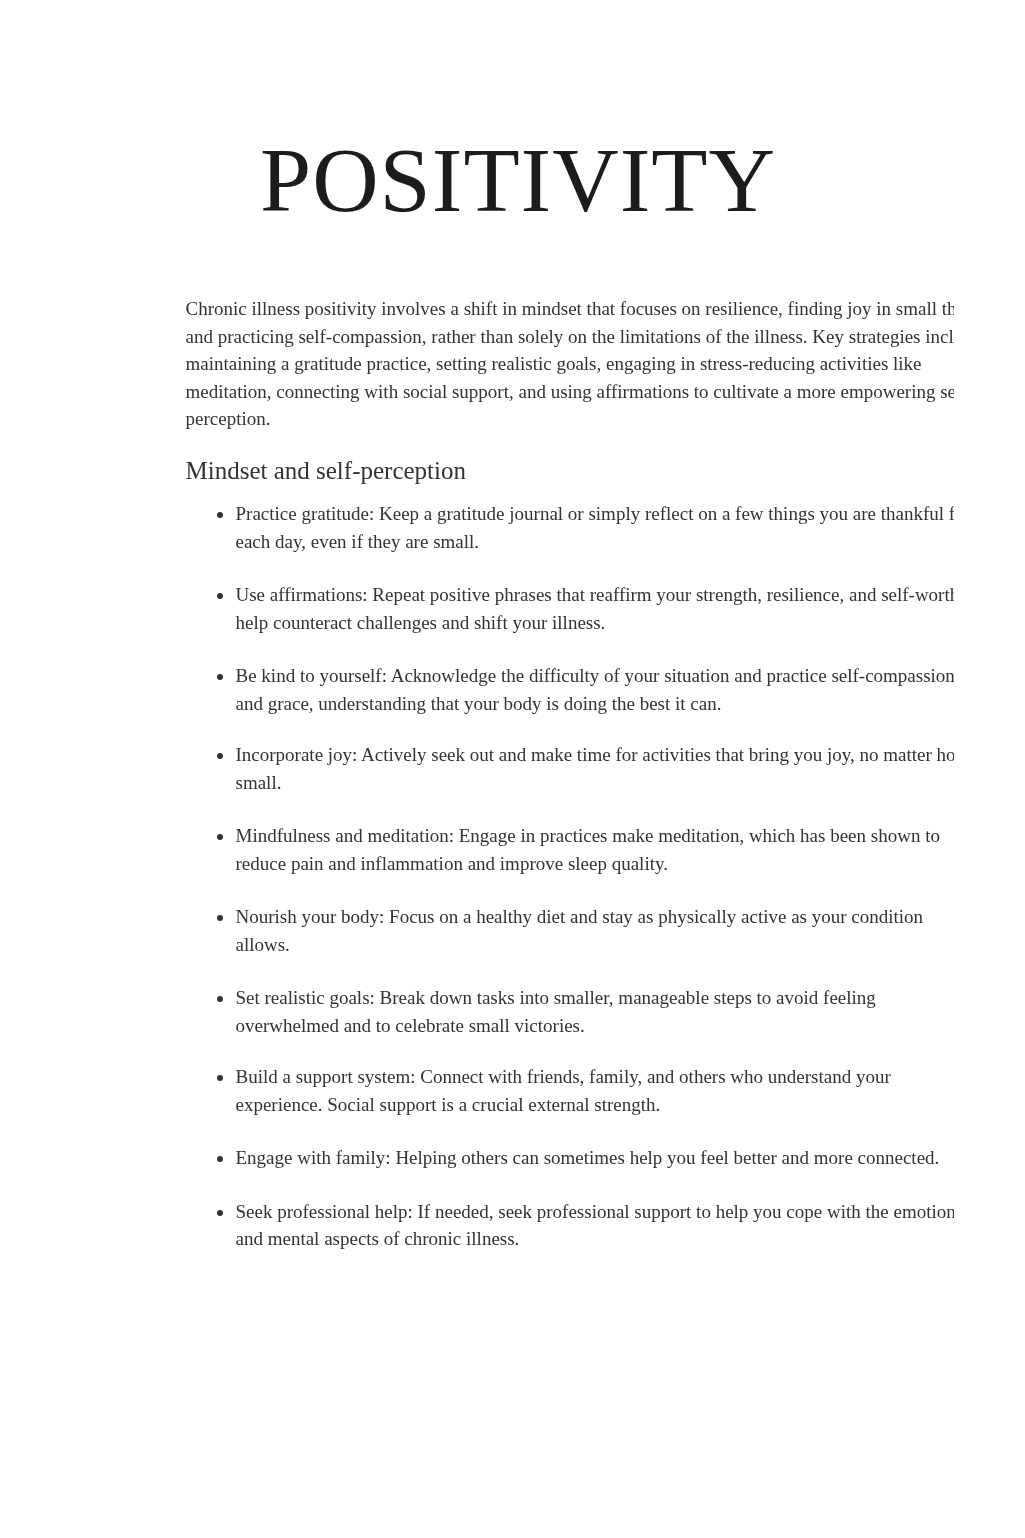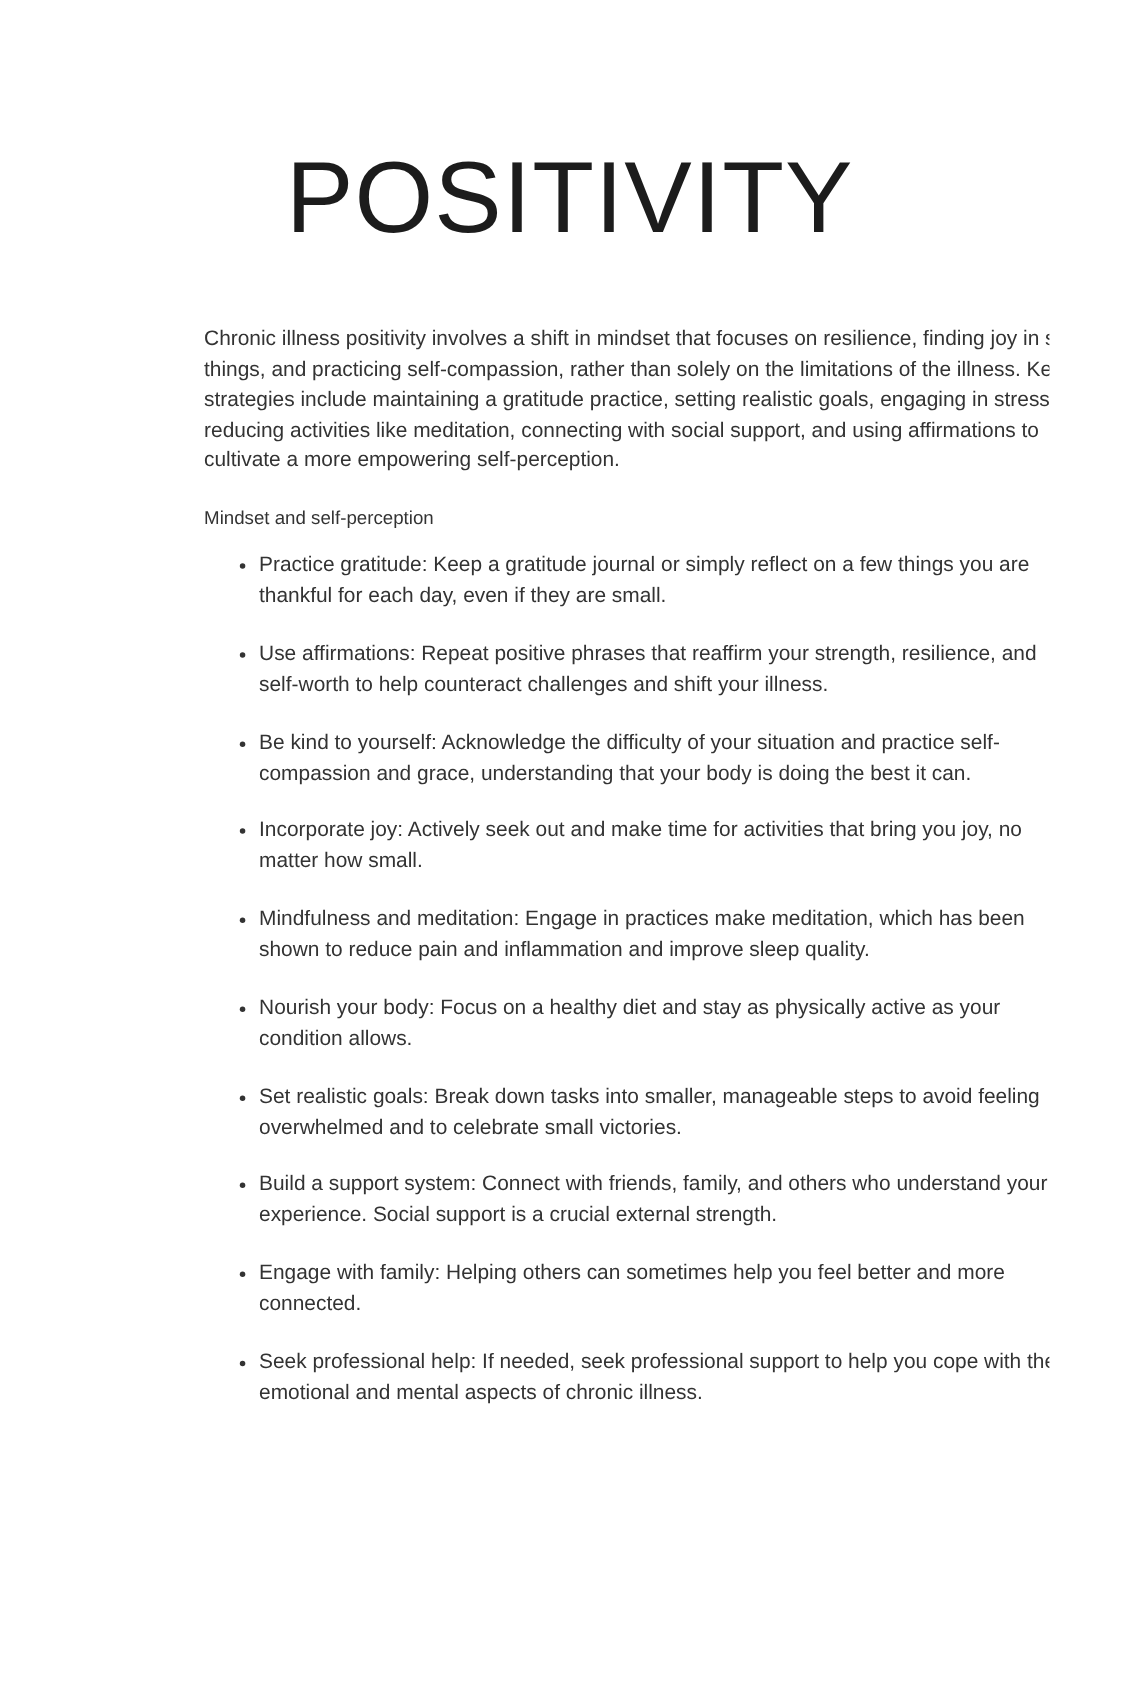--- a/index.html
+++ b/index.html
@@ -7,21 +7,21 @@
     padding: 0;
     background: #ffffff;
   }
   .page {
     position: relative;
     width: 871px;
     height: 1538px;
     margin: 0 auto;
     background: #ffffff;
     overflow: hidden;
-    font-family: Liberation Sans, sans-serif;
+    font-family: Liberation Serif, serif;
     color: #333333;
     padding-left: 11px;
   }
   .page-title {
     margin: 0;
     padding-top: 130px;
     text-align: center;
     font-size: 92px;
     line-height: 1.1;
     font-weight: 500;
@@ -35,21 +35,21 @@
     line-height: 27.5px;
   }
   .intro {
     margin: 64px 0 0 0;
   }
   .section {
     margin-top: 24px;
   }
   .section-heading {
     margin: 0;
-    font-size: 17px;
+    font-size: 25px;
     line-height: 27.5px;
     font-weight: 400;
     color: #333333;
   }
   .bullet-list {
     margin: 16px;
     padding: 0 0 0 33px;
     list-style: disc outside;
   }
   .bullet-item {

